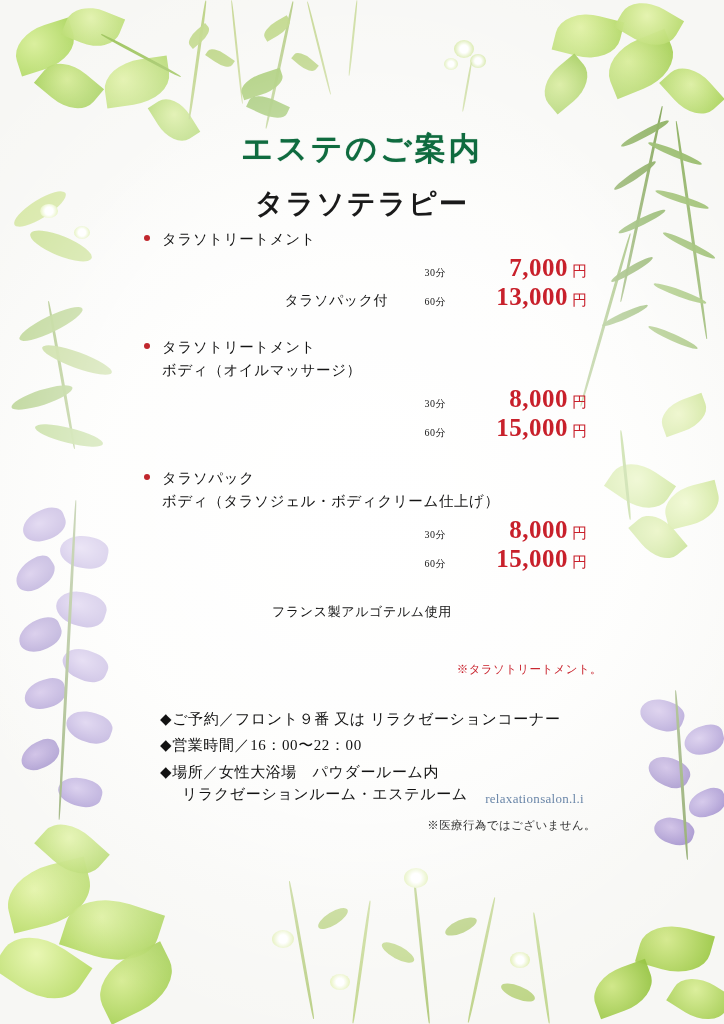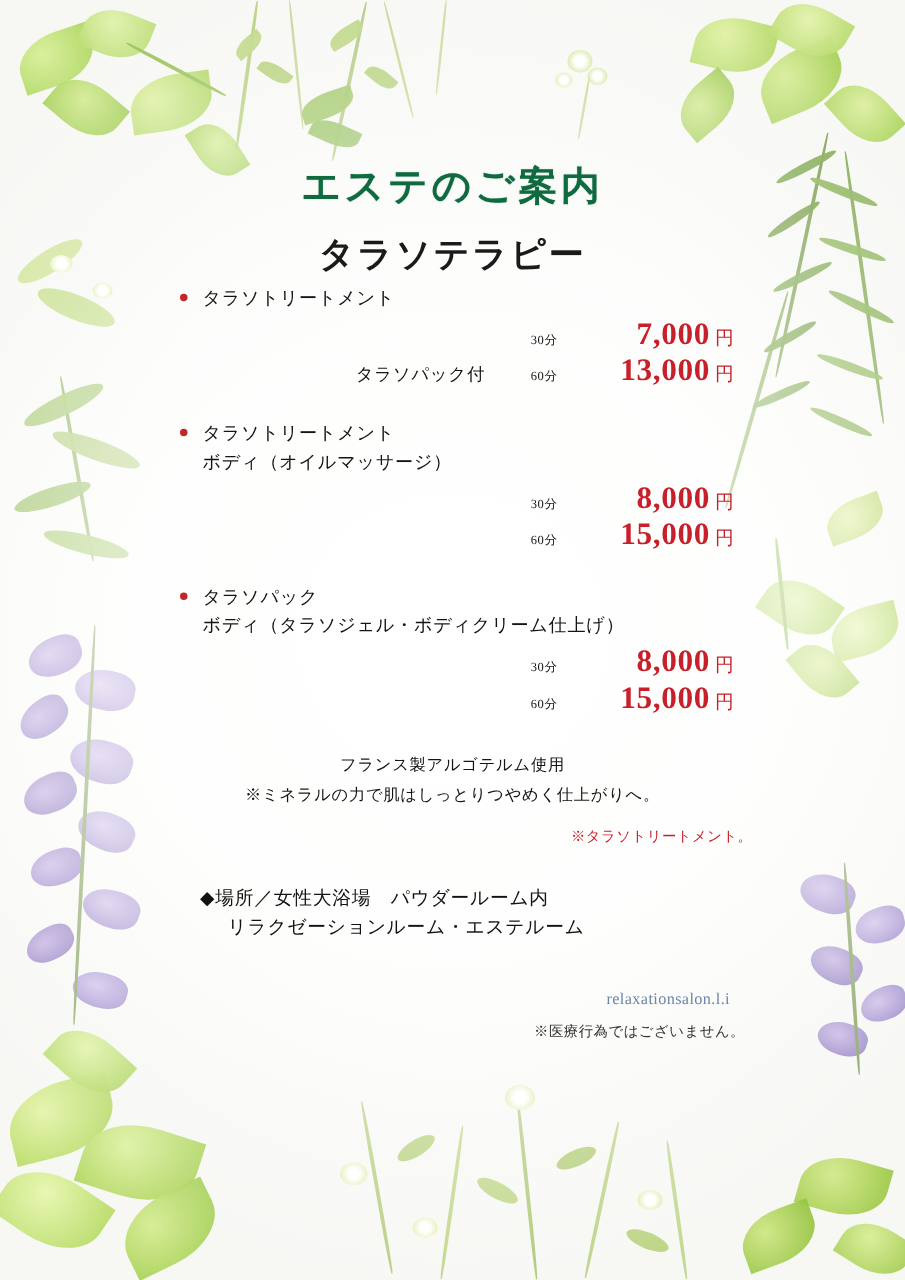--- a/index.html
+++ b/index.html
@@ -377,26 +377,27 @@
             <span class="amount">15,000</span>
             <span class="yen">円</span>
           </div>
         </div>
       </div>
 
     </div>
 
     <div class="notes">
       <div>フランス製アルゴテルム使用</div>
-      <div>※ミネラルの力で肌はしっとりつやめく仕上がりへ。</div>
     </div>
 
     <div class="tax-note">※タラソトリートメント。</div>
 
     <div class="info">
+      <div class="info-row">◆ご予約／フロント９番 又は リラクゼーションコーナー</div>
+      <div class="info-row">◆営業時間／16：00〜22：00</div>
       <div class="info-row">◆場所／女性大浴場　パウダールーム内</div>
       <div class="info-sub">リラクゼーションルーム・エステルーム</div>
     </div>
 
     <div class="disclaimer">※医療行為ではございません。</div>
     <div class="signature">relaxationsalon.l.i</div>
 
   </div>
 </div>
 

